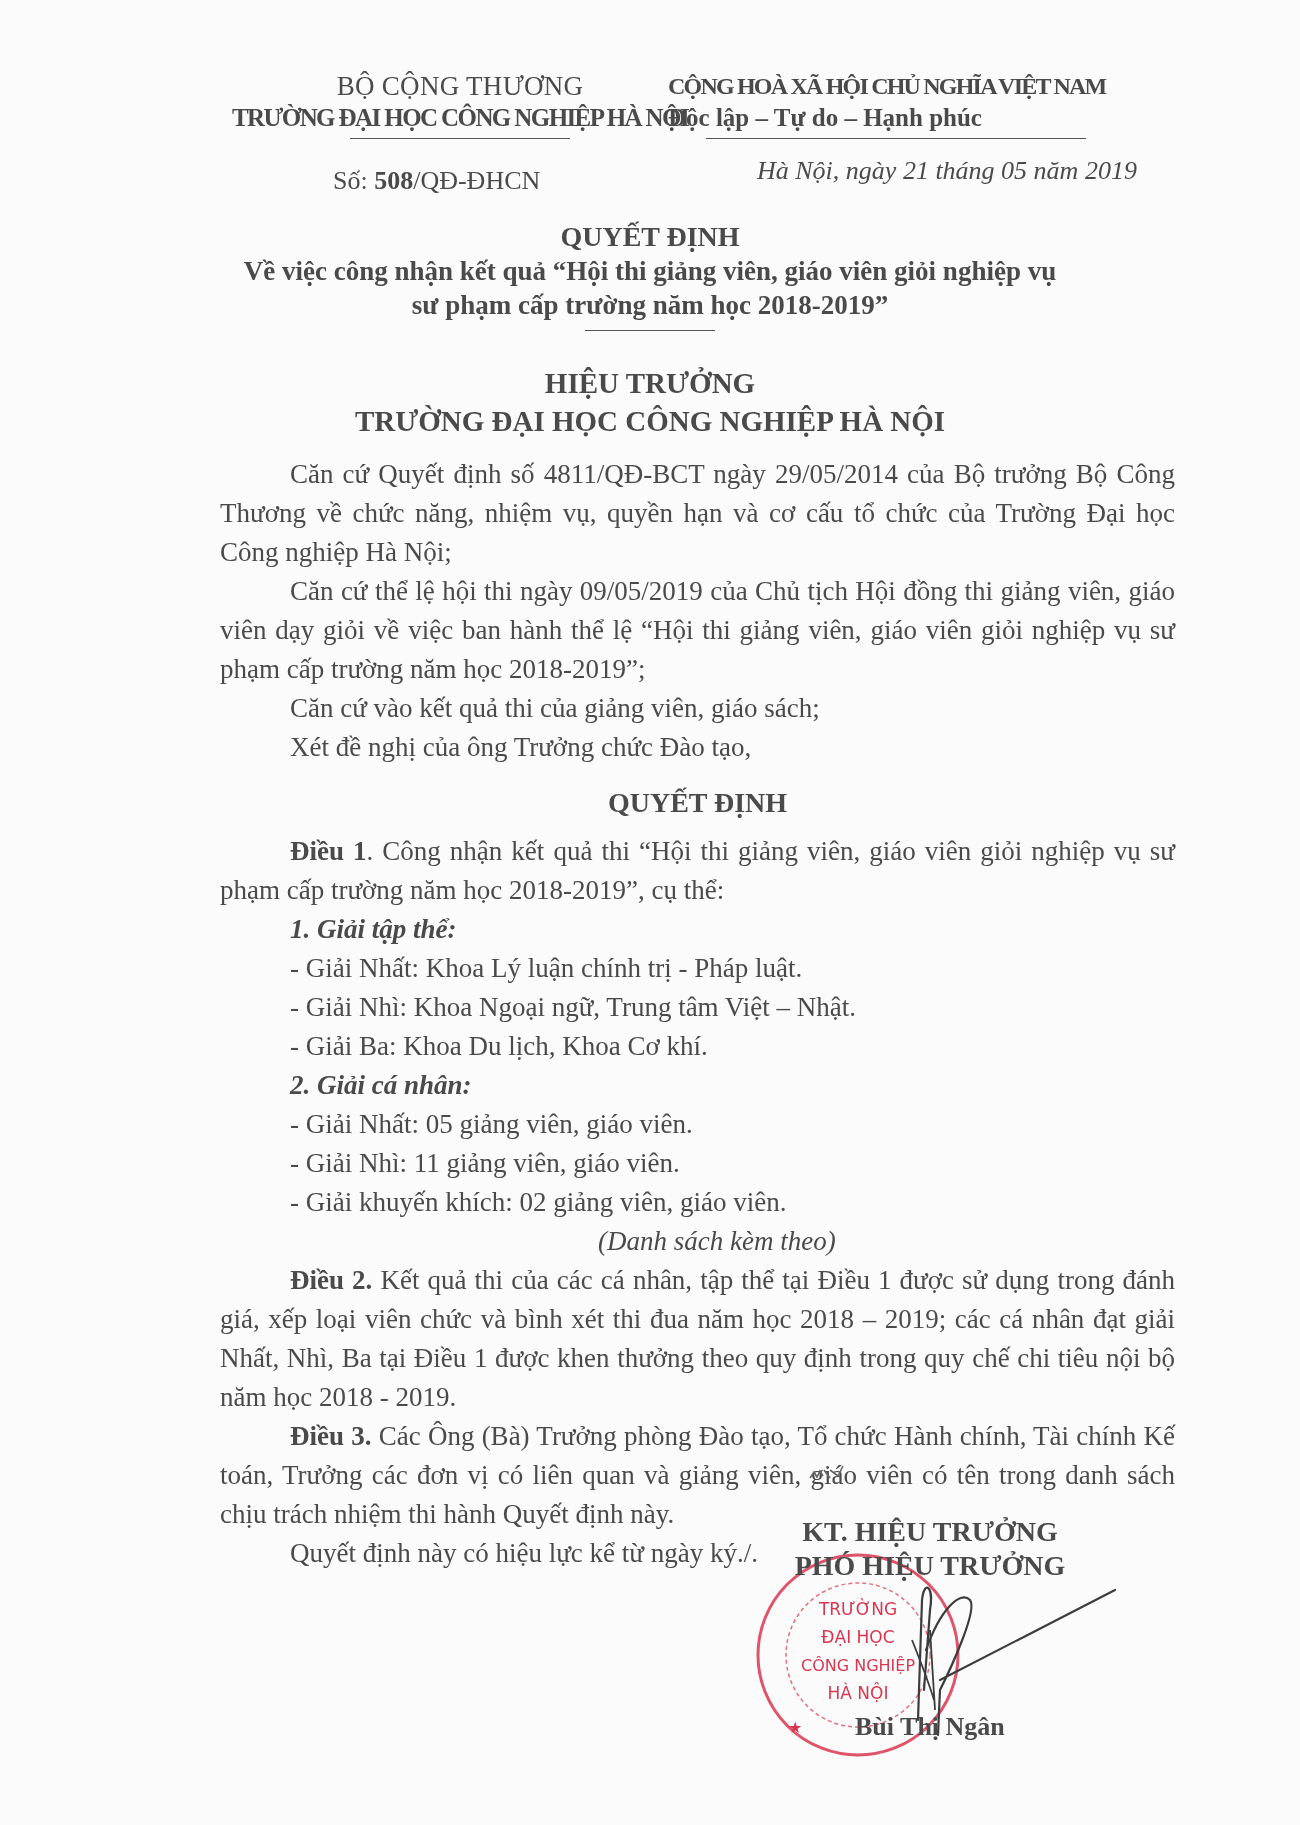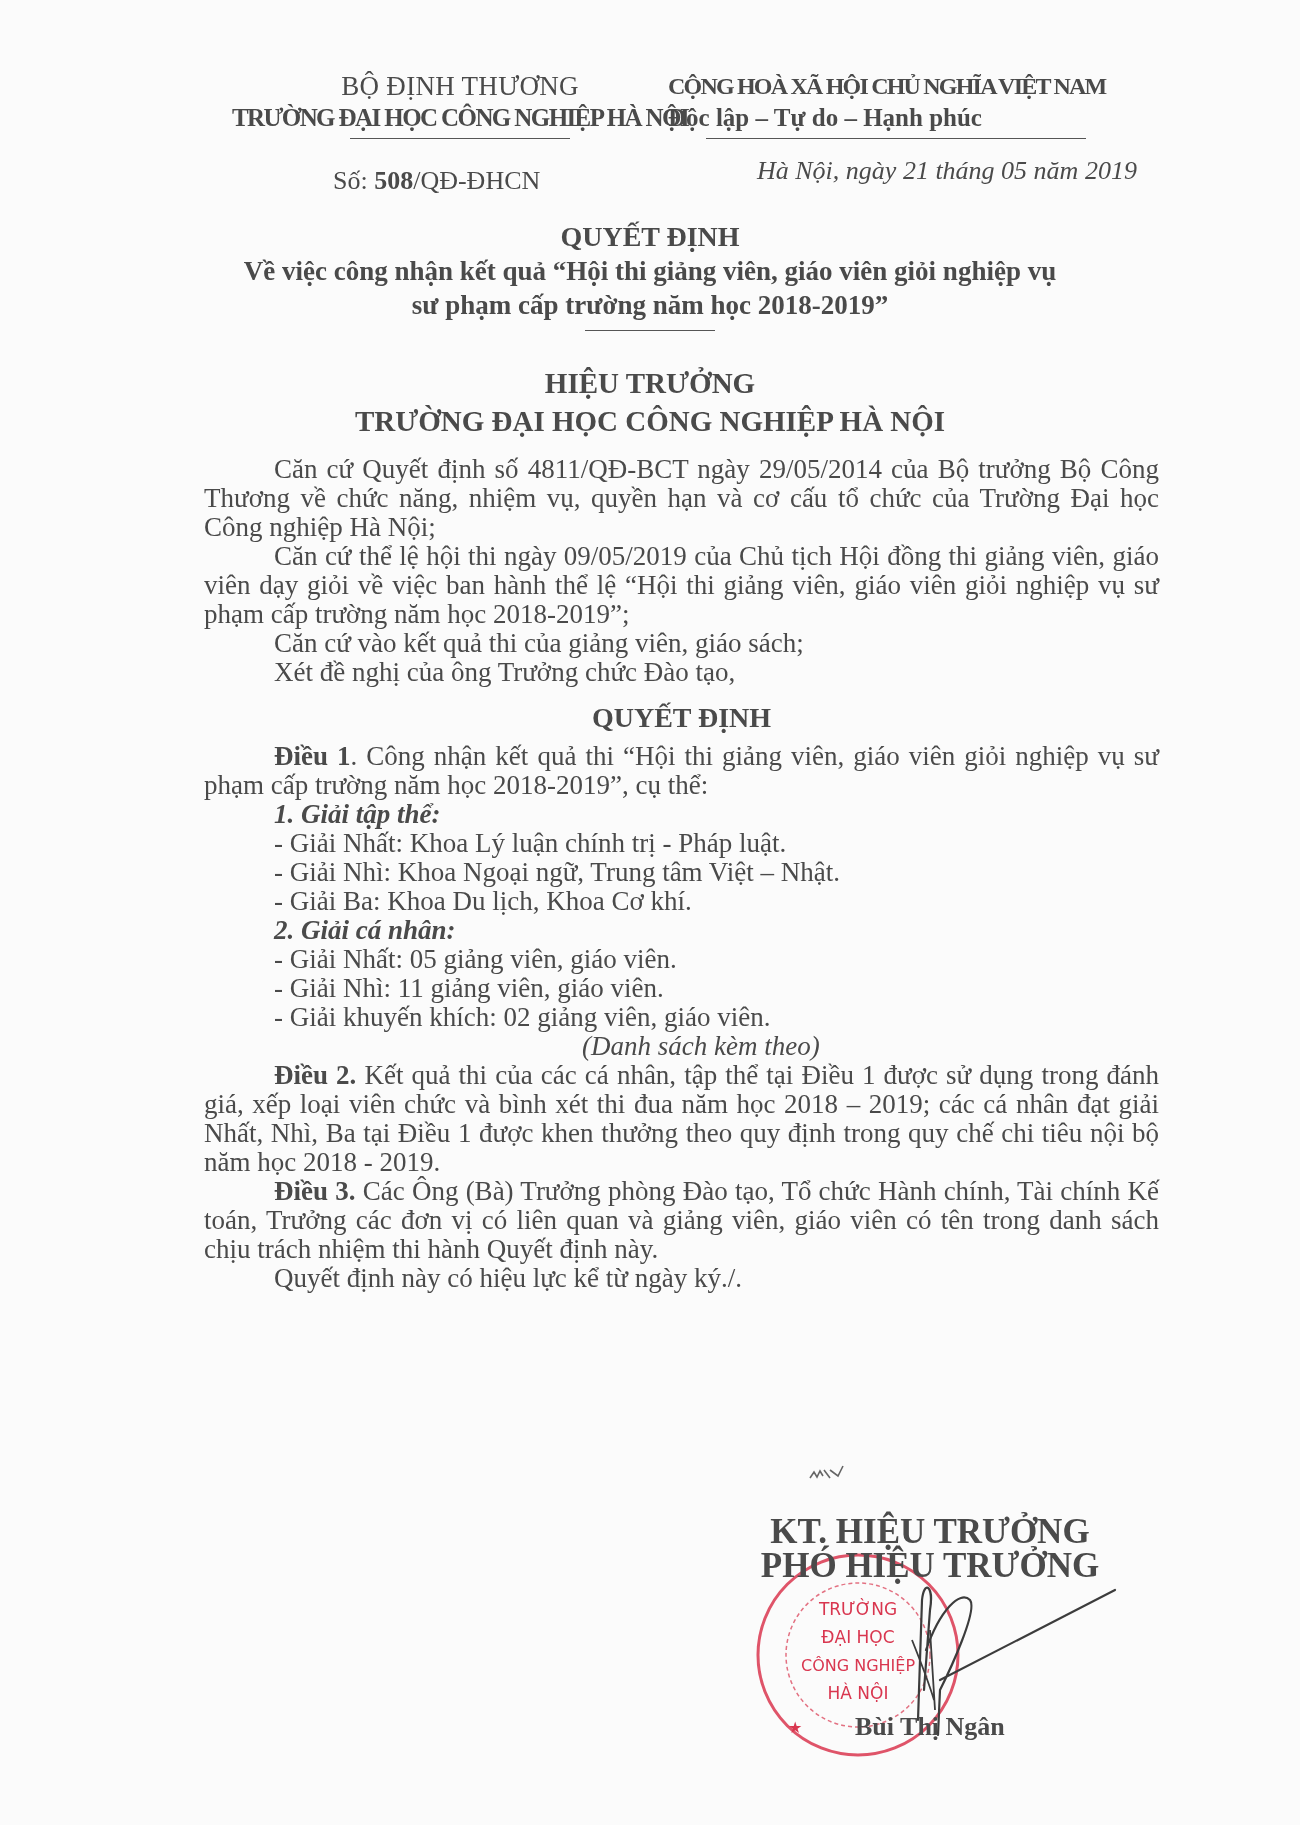--- a/index.html
+++ b/index.html
@@ -28,46 +28,46 @@
   .so b { font-weight: bold; }
   .date { left: 757px; top: 156px; font-size: 26px; font-style: italic; }
 
   .title-block { left: 0; top: 220px; width: 1300px; text-align: center; }
   .title-block .t1 { font-size: 28px; line-height: 34px; font-weight: bold; }
   .title-block .t2 { font-size: 27px; line-height: 34px; font-weight: bold; }
   .title-block .rule { width: 130px; height: 0; border-top: 1.5px solid #555; margin: 8px auto 0; }
 
   .ht-block { left: 0; top: 364px; width: 1300px; text-align: center; font-weight: bold; font-size: 29px; line-height: 38px; }
 
-  .body-text { left: 204px; top: 455px; width: 955px; font-size: 27px; line-height: 29px; }
+  .body-text { left: 220px; top: 455px; width: 955px; font-size: 27px; line-height: 39px; }
   .para { text-align: justify; text-align-last: left; white-space: normal; }
   .indent { text-indent: 70px; }
   .sub { padding-left: 70px; }
   .center-h { text-align: center; font-weight: bold; font-size: 28px; margin: 16px 0 10px; }
   .bold { font-weight: bold; }
   .italic-b { font-style: italic; font-weight: bold; }
   .attach { padding-left: 378px; font-style: italic; }
 
-  .sig-block { left: 740px; top: 1515px; width: 380px; text-align: center; font-weight: bold; font-size: 35px; line-height: 34px; }
+  .sig-block { left: 740px; top: 1515px; width: 380px; text-align: center; font-weight: bold; font-size: 28px; line-height: 34px; }
   .signer { left: 855px; top: 1712px; font-weight: bold; font-size: 26px; }
 
   .recipients { left: 208px; top: 1570px; font-size: 22px; line-height: 28px; }
   .recipients .rh { font-style: italic; font-weight: bold; text-decoration: underline; }
 
   .stamp { left: 748px; top: 1545px; width: 220px; height: 220px; }
   .signature { left: 900px; top: 1570px; width: 230px; height: 170px; }
   .initials { left: 808px; top: 1462px; width: 38px; height: 22px; }
 </style>
 </head>
 <body>
 
 <div class="page">
 
   <div class="abs hdr-left">
-    <div class="l1">BỘ ĐỊNH THƯƠNG</div>
+    <div class="l1">BỘ CỘNG THƯƠNG</div>
     <div class="l2">TRƯỜNG ĐẠI HỌC CÔNG NGHIỆP HÀ NỘI</div>
     <div class="rule"></div>
   </div>
 
   <div class="abs hdr-right">
     <div class="l1">CỘNG HOÀ XÃ HỘI CHỦ NGHĨA VIỆT NAM</div>
     <div class="l2">Độc lập – Tự do – Hạnh phúc</div>
     <div class="rule"></div>
   </div>
 

